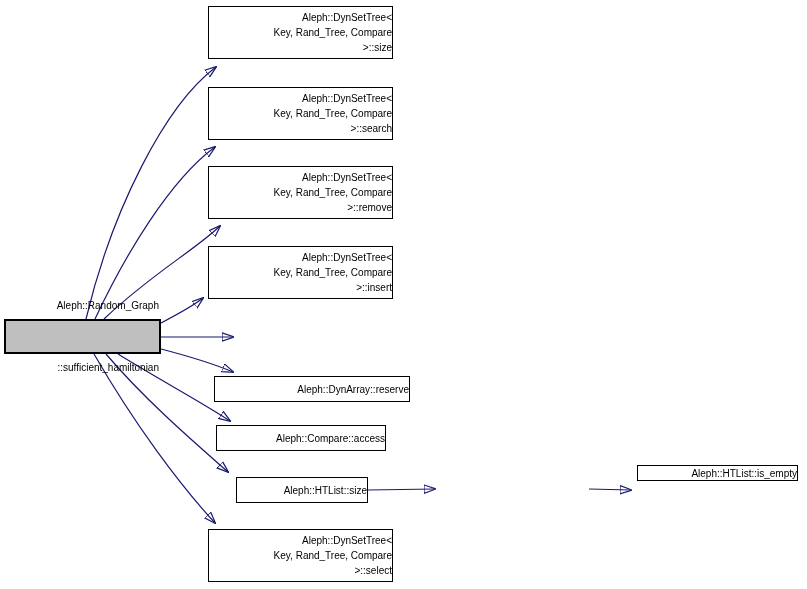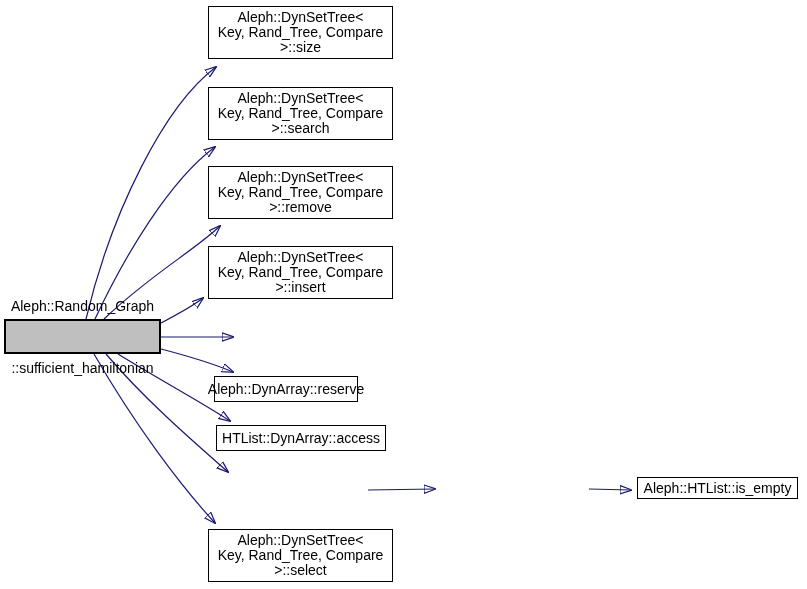--- a/index.html
+++ b/index.html
@@ -18,24 +18,24 @@
     background:var(--bg);
     overflow:hidden;
   }
   .edges{position:absolute;left:0;top:0;width:807px;height:589px;}
   .edges path{fill:none;stroke:var(--edge);stroke-width:1.2px;}
   .node{
     position:absolute;box-sizing:border-box;
     background:var(--node-fill);
     border:1.5px solid var(--border);
     display:flex;flex-direction:column;
-    align-items:center;justify-content:center;
+    align-items:flex-end;justify-content:center;
     text-align:center;
     color:var(--text);
-    font-size:14px;line-height:15px;
+    font-size:10px;line-height:15px;
     white-space:nowrap;
     cursor:pointer;
   }
   .node.focus{
     background:var(--focus-fill);
     border-width:2px;
     line-height:14px;
     cursor:default;
     gap:48px;
   }
@@ -88,31 +88,34 @@
     <span>&gt;::remove</span>
   </div>
 
   <div class="node" style="left:208px;top:246px;width:185px;height:53px">
     <span>Aleph::DynSetTree&lt;</span>
     <span>Key, Rand_Tree, Compare</span>
     <span>&gt;::insert</span>
   </div>
 
 
-  <div class="node" style="left:214px;top:376px;width:144px;height:26px">
+  <div class="node" style="left:214px;top:376px;width:196px;height:26px">
     <span>Aleph::DynArray::reserve</span>
   </div>
 
   <div class="node" style="left:216px;top:425px;width:170px;height:26px">
-    <span>HTList::DynArray::access</span>
+    <span>Aleph::Compare::access</span>
+  </div>
+
+  <div class="node" style="left:236px;top:477px;width:132px;height:26px">
+    <span>Aleph::HTList::size</span>
   </div>
 
 
-
-  <div class="node" style="left:637px;top:477px;width:161px;height:22px">
+  <div class="node" style="left:637px;top:465px;width:161px;height:16px">
     <span>Aleph::HTList::is_empty</span>
   </div>
 
   <div class="node" style="left:208px;top:529px;width:185px;height:53px">
     <span>Aleph::DynSetTree&lt;</span>
     <span>Key, Rand_Tree, Compare</span>
     <span>&gt;::select</span>
   </div>
 
 </div>

